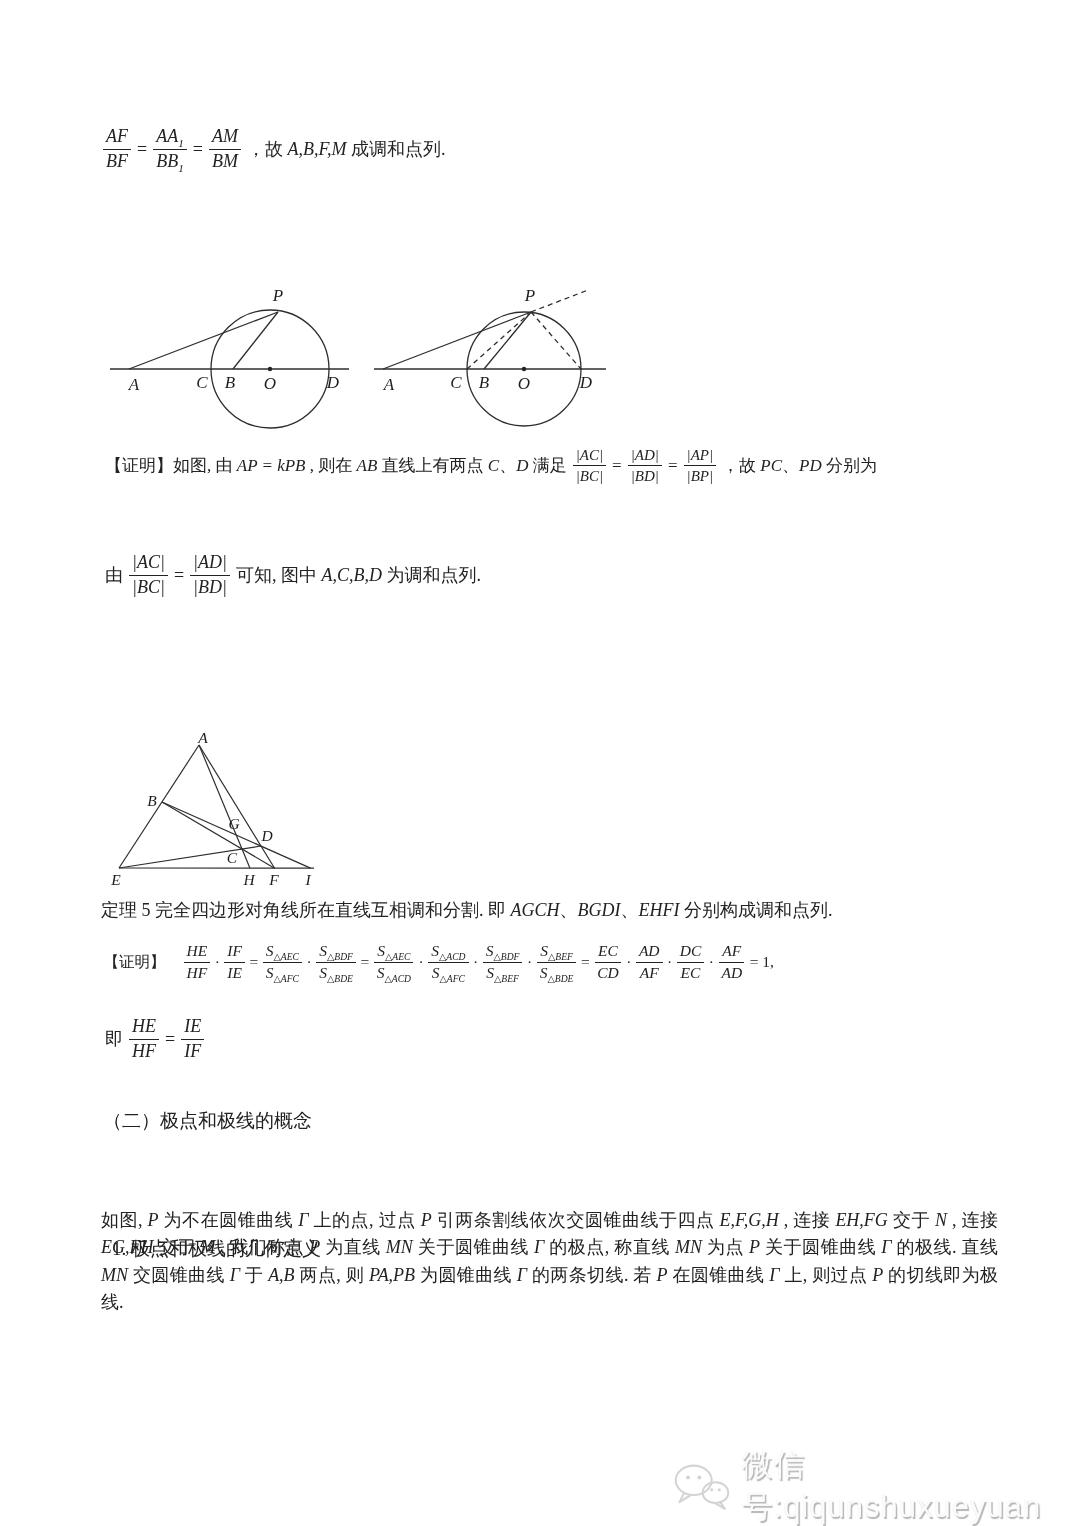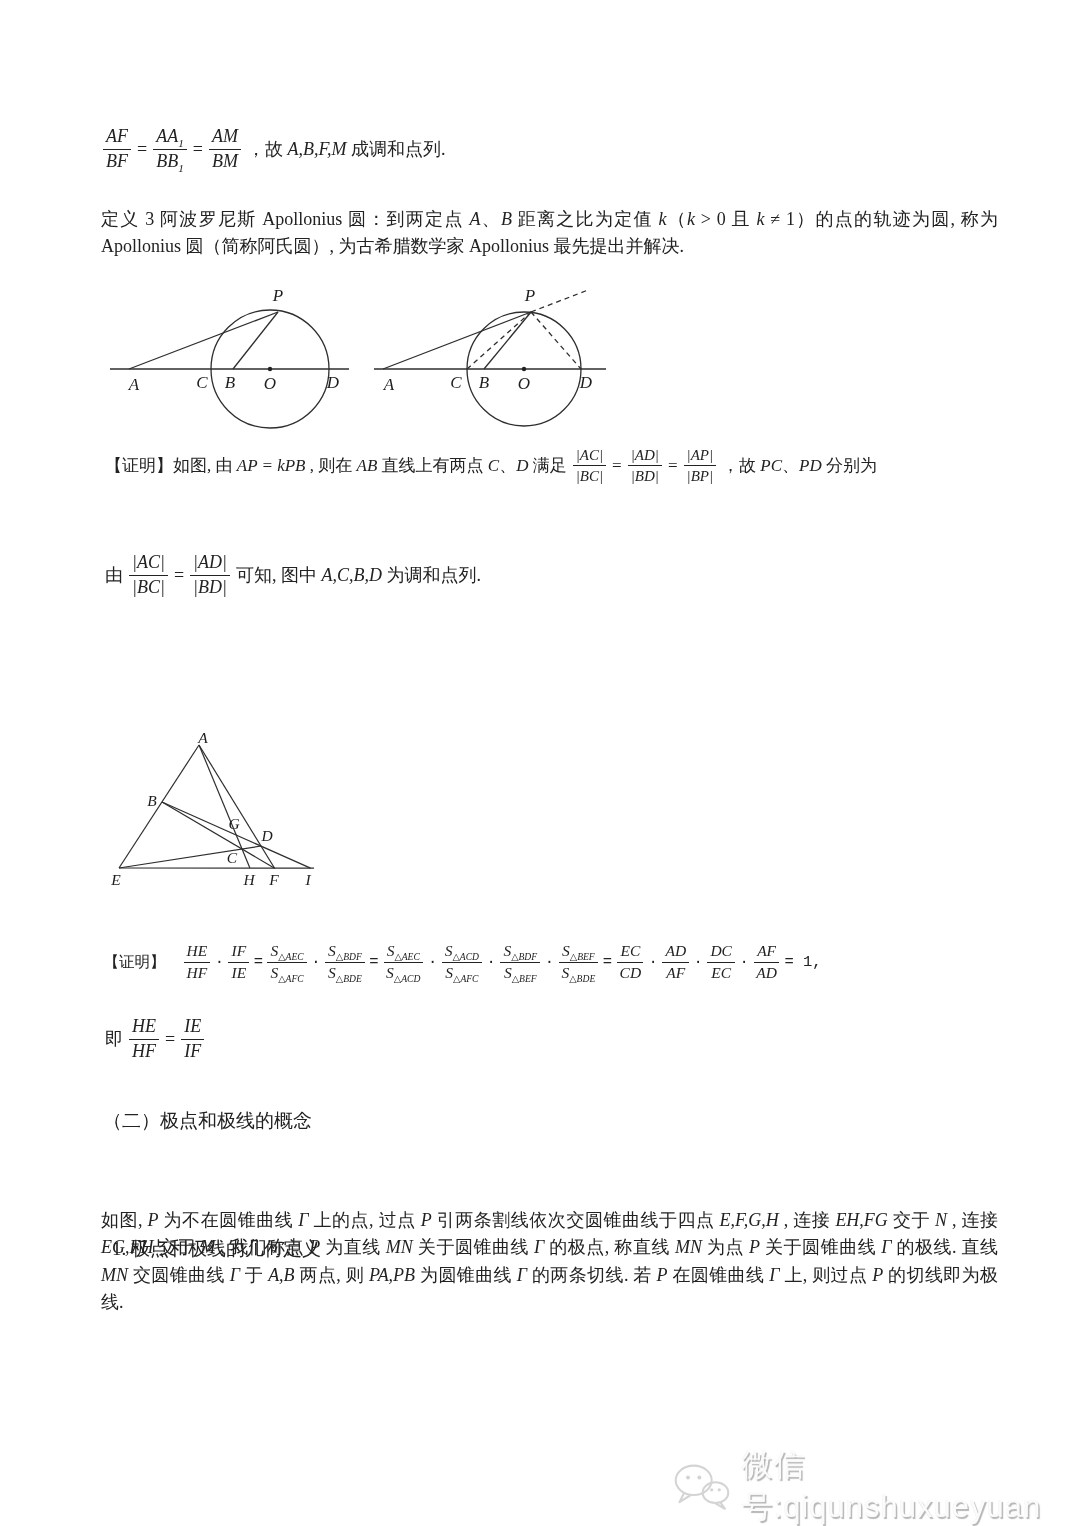--- a/index.html
+++ b/index.html
@@ -11,21 +11,21 @@
   sub{font-size:0.62em;line-height:0;}
   
   .fx{display:flex;align-items:center;white-space:nowrap;font-size:18px;}
   .fx .mtx{margin:0 4px;}
   .frac{display:inline-flex;flex-direction:column;align-items:center;line-height:1.22;margin:0 2px;}
   .frac .num{border-bottom:1.2px solid #222;padding:0 3px 1px 3px;}
   .frac .den{padding:1px 3px 0 3px;}
   .fx-p1{font-size:17px;}
   .fx-p1 .frac{font-size:15px;}
   .fx-sm{font-size:15.5px;}
-  .fx-sm .mtx{margin:0 2.5px;font-family:Liberation Mono, monospace;}
+  .fx-sm .mtx{margin:0 2.5px;}
   .fx-sm .mtx:first-child{margin-right:16px;}
   .h-bold{font-weight:400;font-size:19px;}
   
   .ln{stroke:#2e2e2e;stroke-width:1.3;fill:none;}
   .ln2{stroke:#2e2e2e;stroke-width:1.2;fill:none;}
   .dash{stroke-dasharray:5 4;}
   .flab{font-style:italic;font-size:17px;fill:#1e1e1e;text-anchor:middle;
         font-family:"Liberation Serif","DejaVu Serif",serif;}
   .flab2{font-style:italic;font-size:15.5px;fill:#1e1e1e;text-anchor:middle;
         font-family:"Liberation Serif","DejaVu Serif",serif;}
@@ -51,21 +51,20 @@
         <span class="den"><i class="mi">BB<sub>1</sub></i></span>
       </span>
       <span class="mtx">=</span>
       <span class="frac">
         <span class="num"><i class="mi">AM</i></span>
         <span class="den"><i class="mi">BM</i></span>
       </span>
       <span class="mtx">，故 <i class="mi">A,B,F,M</i> 成调和点列.</span>
     </div>
 
-  <div class="abs para" style="left:95px;top:206px">定义 3 阿波罗尼斯 Apollonius 圆：到两定点 <i class="mi">A</i>、<i class="mi">B</i> 距离之比为定值 <i class="mi">k</i>（<i class="mi">k</i> &gt; 0 且 <i class="mi">k</i> ≠ 1）的点的轨迹为圆, 称为 Apollonius 圆（简称阿氏圆）, 为古希腊数学家 Apollonius 最先提出并解决.</div>
 
   <svg class="abs" style="left:95px;top:286px" width="520" height="158" viewBox="95 286 520 158">
 
     <g>
       <line class="ln" x1="104" y1="369" x2="343" y2="369"></line>
       <circle class="ln" cx="264" cy="369" r="59"></circle>
       <circle cx="264" cy="369" r="2.2" fill="#222"></circle>
       <line class="ln" x1="123" y1="369" x2="272" y2="312"></line>
       <line class="ln" x1="227" y1="369" x2="272" y2="312"></line>
       <text class="flab" x="272" y="301">P</text>
@@ -142,20 +141,21 @@
     <text class="flab2" x="146" y="806">B</text>
     <text class="flab2" x="228" y="829">G</text>
     <text class="flab2" x="261" y="841">D</text>
     <text class="flab2" x="226" y="863">C</text>
     <text class="flab2" x="110" y="885">E</text>
     <text class="flab2" x="243" y="885">H</text>
     <text class="flab2" x="268" y="885">F</text>
     <text class="flab2" x="302" y="885">I</text>
   </svg>
 
+  <div class="abs para" style="left:95px;top:897px">定理 5 完全四边形对角线所在直线互相调和分割. 即 <i class="mi">AGCH</i>、<i class="mi">BGDI</i>、<i class="mi">EHFI</i> 分别构成调和点列.</div>
 
   <div class="abs fx fx-sm" style="left:95px;top:942px">
       <span class="mtx">【证明】</span>
       <span class="frac">
         <span class="num"><i class="mi">HE</i></span>
         <span class="den"><i class="mi">HF</i></span>
       </span>
       <span class="mtx">·</span>
       <span class="frac">
         <span class="num"><i class="mi">IF</i></span>

